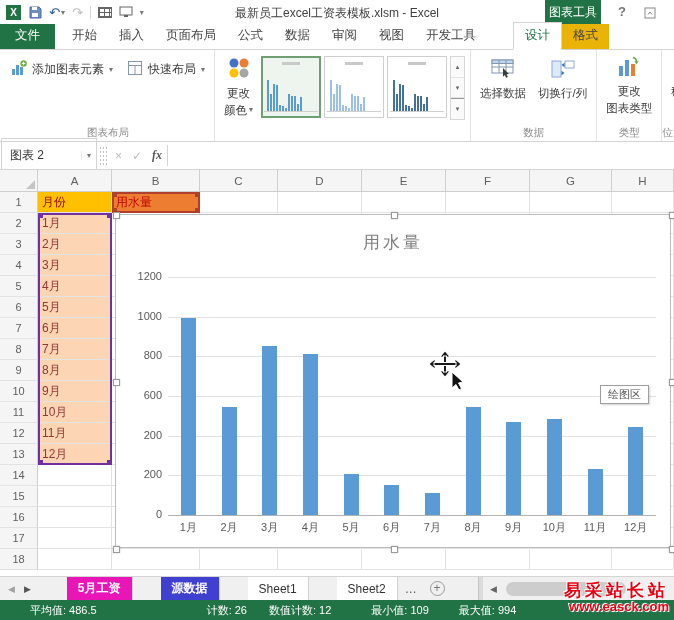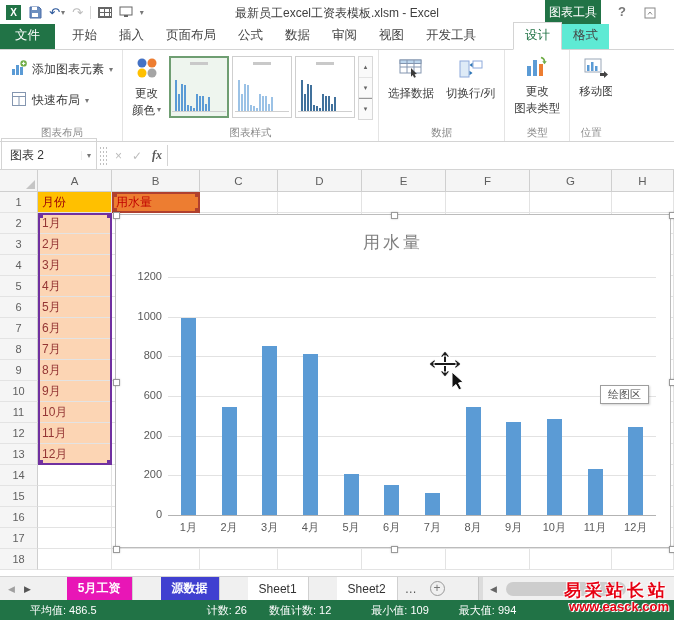--- a/index.html
+++ b/index.html
@@ -22,28 +22,28 @@
   .qdd { font-size:8px; color:#777; }
   .wtitle { position:absolute; left:50%; transform:translateX(-50%); top:5px; font-size:12px; color:#3f3f3f; white-space:nowrap; }
   .ctx-label { position:absolute; left:545px; top:0; width:56px; height:24px; background:#217346; color:#fff; font-size:12px; display:flex; align-items:center; justify-content:center; }
   .help { position:absolute; left:618px; top:4px; color:#777; font-size:13px; font-weight:bold; }
   .ribbon-opts { position:absolute; left:644px; top:5px; }
 
   
   .tabsrow { height:26px; flex:0 0 auto; display:flex; align-items:flex-end; background:#fff; border-bottom:1px solid #d4d4d4; font-size:12.5px; color:#444; }
   .rtab { padding:4px 11px 5px; white-space:nowrap; cursor:default; }
   .rtab.file { background:#217346; color:#fff; padding:4px 15px 5px; margin-right:6px; }
-  .rtab.ctx { background:#5eead4; }
+  .rtab.ctx { background:#eab308; }
   .rtab.active { color:#217346; background:#fff; border:1px solid #d4d4d4; border-bottom:1px solid #fff; margin-bottom:-1px; z-index:2; }
 
   
   .ribbon { height:92px; flex:0 0 auto; background:#fff; border-bottom:1px solid #d4d4d4; display:flex; padding-left:2px; overflow:hidden; }
   .rgroup { position:relative; border-right:1px solid #e4e4e4; padding:3px 5px 15px; display:flex; align-items:flex-start; }
   .glabel { position:absolute; bottom:1px; left:0; right:0; text-align:center; font-size:10.5px; color:#8a8a8a; white-space:nowrap; }
-  .stack { display:flex; flex-direction:column; gap:6px; padding-top:4px; }
+  .stack { display:flex; flex-direction:row; gap:6px; padding-top:4px; }
   .sbtn { display:flex; align-items:center; gap:5px; font-size:12px; color:#3b3b3b; padding:3px 4px; white-space:nowrap; }
   .dd { font-size:8px; color:#777; }
   .bigbtn { display:flex; flex-direction:column; align-items:center; gap:2px; font-size:11.5px; line-height:1.3; color:#3b3b3b; text-align:center; padding:3px 4px; white-space:nowrap; }
   .l2 { display:flex; align-items:center; gap:2px; }
   .hstack { display:flex; gap:4px; padding-top:2px; }
 
   .gallery { display:flex; margin-left:4px; padding-top:3px; }
   .thumbs { display:flex; gap:3px; }
   .thumb { width:60px; height:62px; border:1px solid #cfcfcf; background:#fff; padding:3px 2px 2px; }
   .thumb.sel { border:2px solid #6f9e72; background:#eef5ee; padding:2px 1px 1px; }
@@ -280,21 +280,20 @@
                 <span style="height: 14px; background: rgb(65, 113, 156);"></span>
               </div>
             </div>
           </div>
         <div class="gal-arrows">
           <div class="ga">▴</div>
           <div class="ga">▾</div>
           <div class="ga last">▾</div>
         </div>
       </div>
-      <div class="glabel">图表样式</div>
     </div>
 
     <div class="rgroup">
       <div class="hstack">
         <div class="bigbtn">
           <span>
             <svg width="24" height="22" viewBox="0 0 24 22">
                 <rect x="1" y="2" width="21" height="13" fill="#fff" stroke="#8496b0"></rect>
                 <rect x="1" y="2" width="21" height="3.5" fill="#bdd7ee" stroke="#8496b0"></rect>
                 <line x1="8" y1="2" x2="8" y2="15" stroke="#8496b0"></line>

